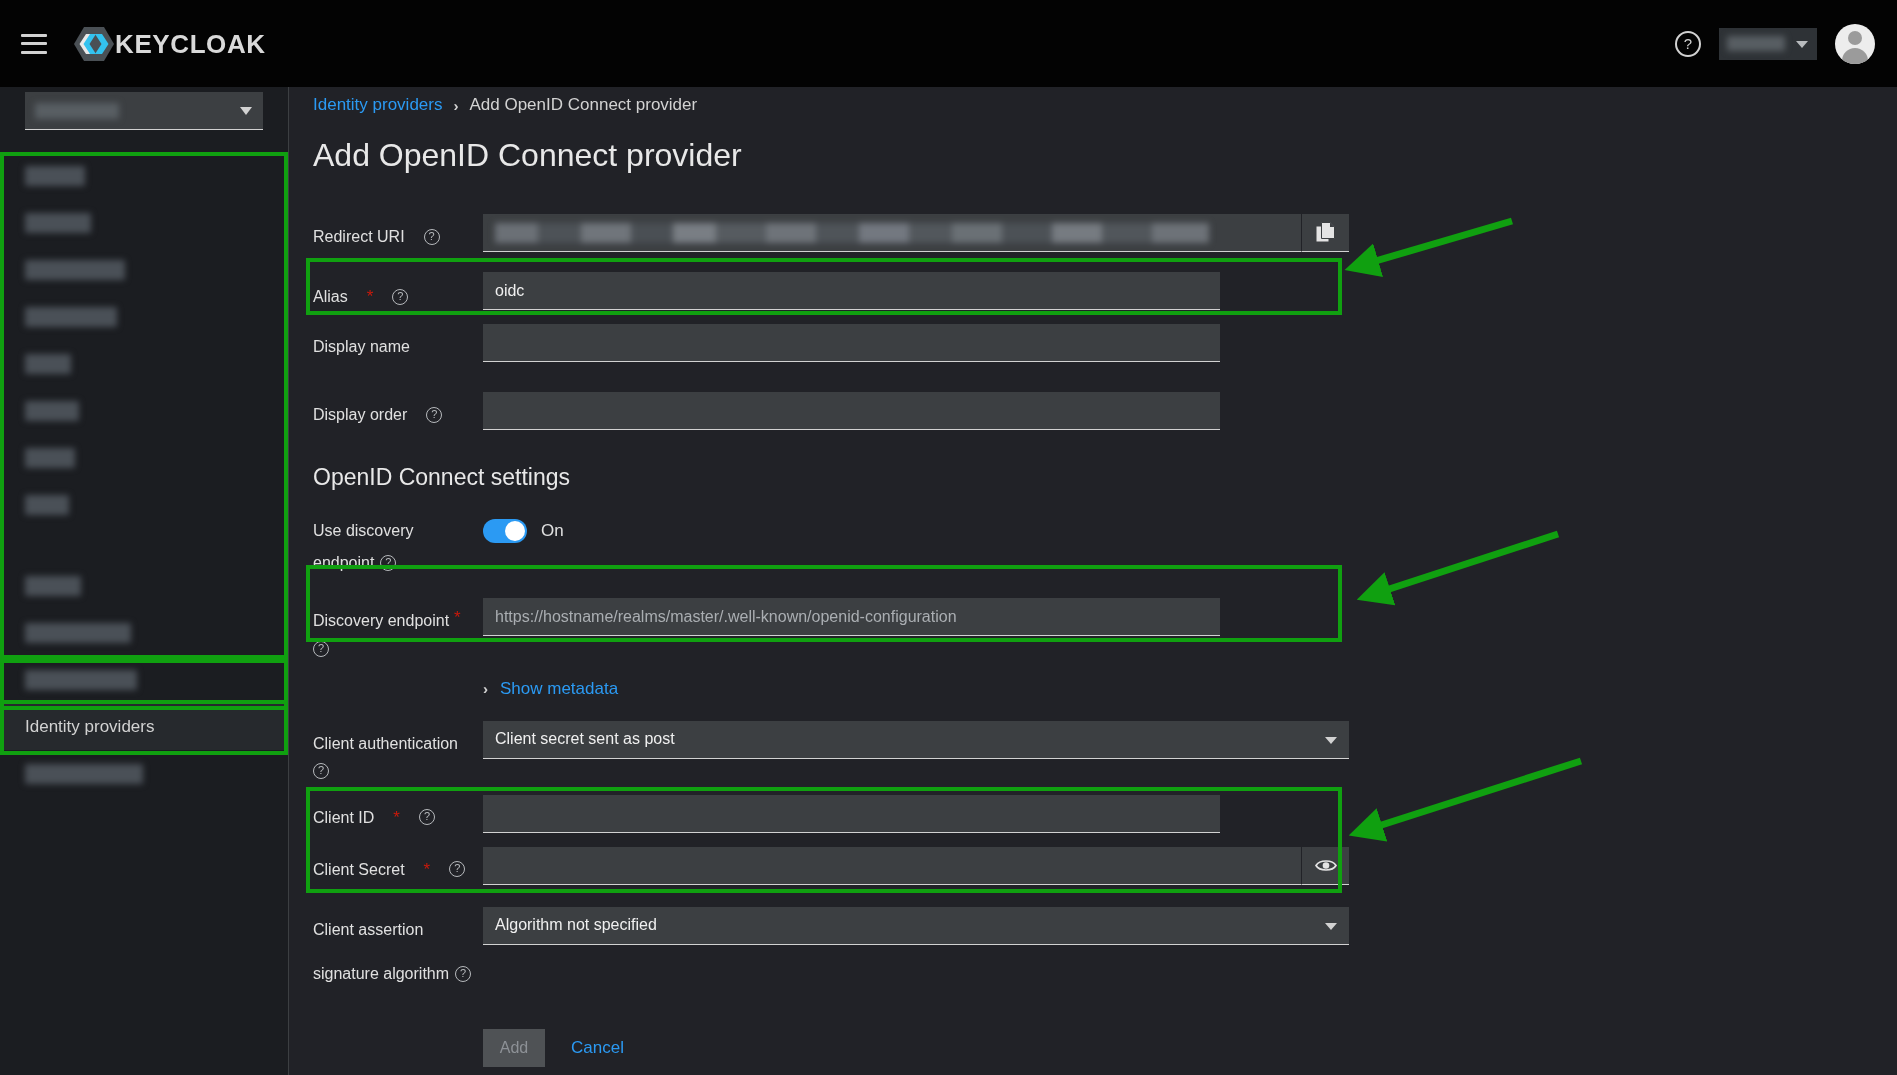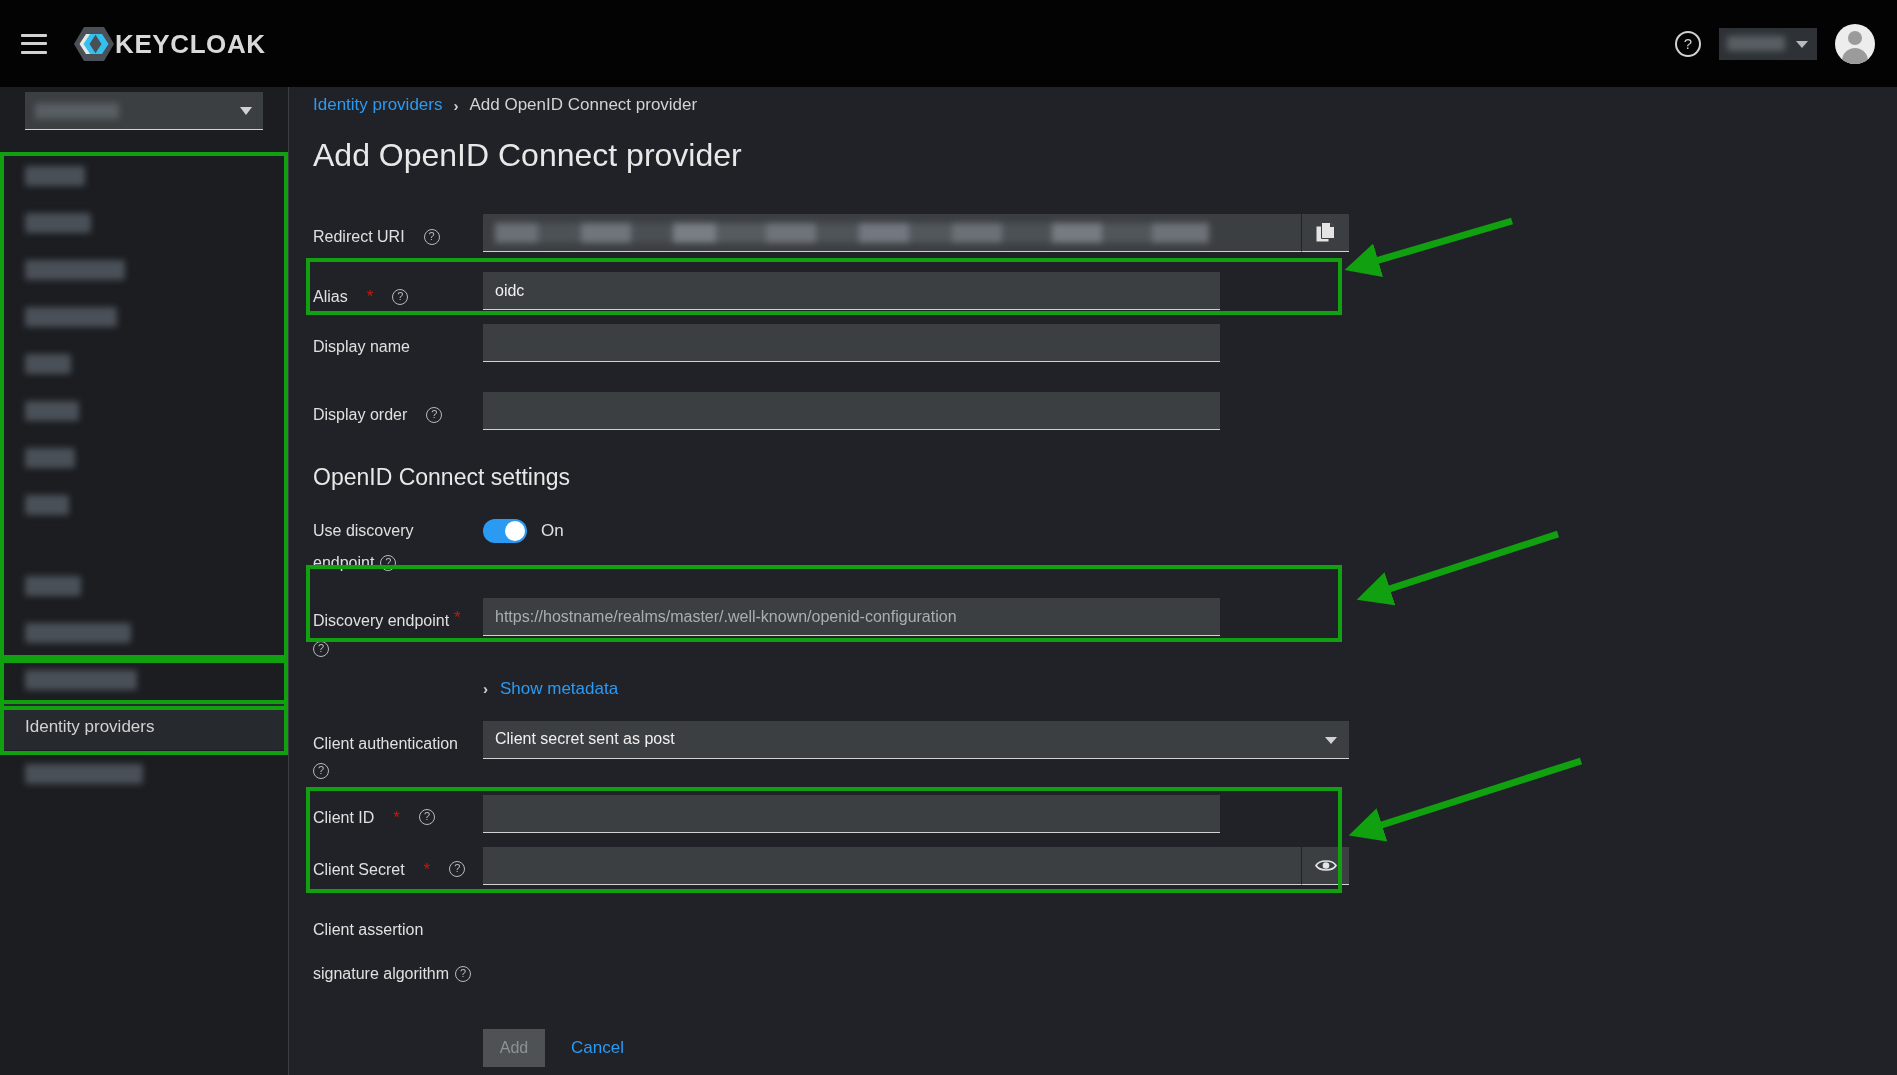--- a/index.html
+++ b/index.html
@@ -423,20 +423,26 @@
     </div>
 
     <div class="row" style="margin-top:22px;">
       <div class="lbl" style="flex-direction:column;align-items:flex-start;gap:21px;">
         <span>Client assertion</span>
         <span style="display:flex;align-items:center;gap:6px;">
           <span>signature algorithm</span>
           <span class="hint">?</span>
         </span>
       </div>
+      <div class="field">
+        <div class="sel">
+          <span>Algorithm not specified</span>
+          <span class="caret"></span>
+        </div>
+      </div>
     </div>
 
     <div class="actions">
       <button class="btn-add">Add</button>
       <button class="btn-cancel">Cancel</button>
     </div>
 
   </div>
 </div>
 

